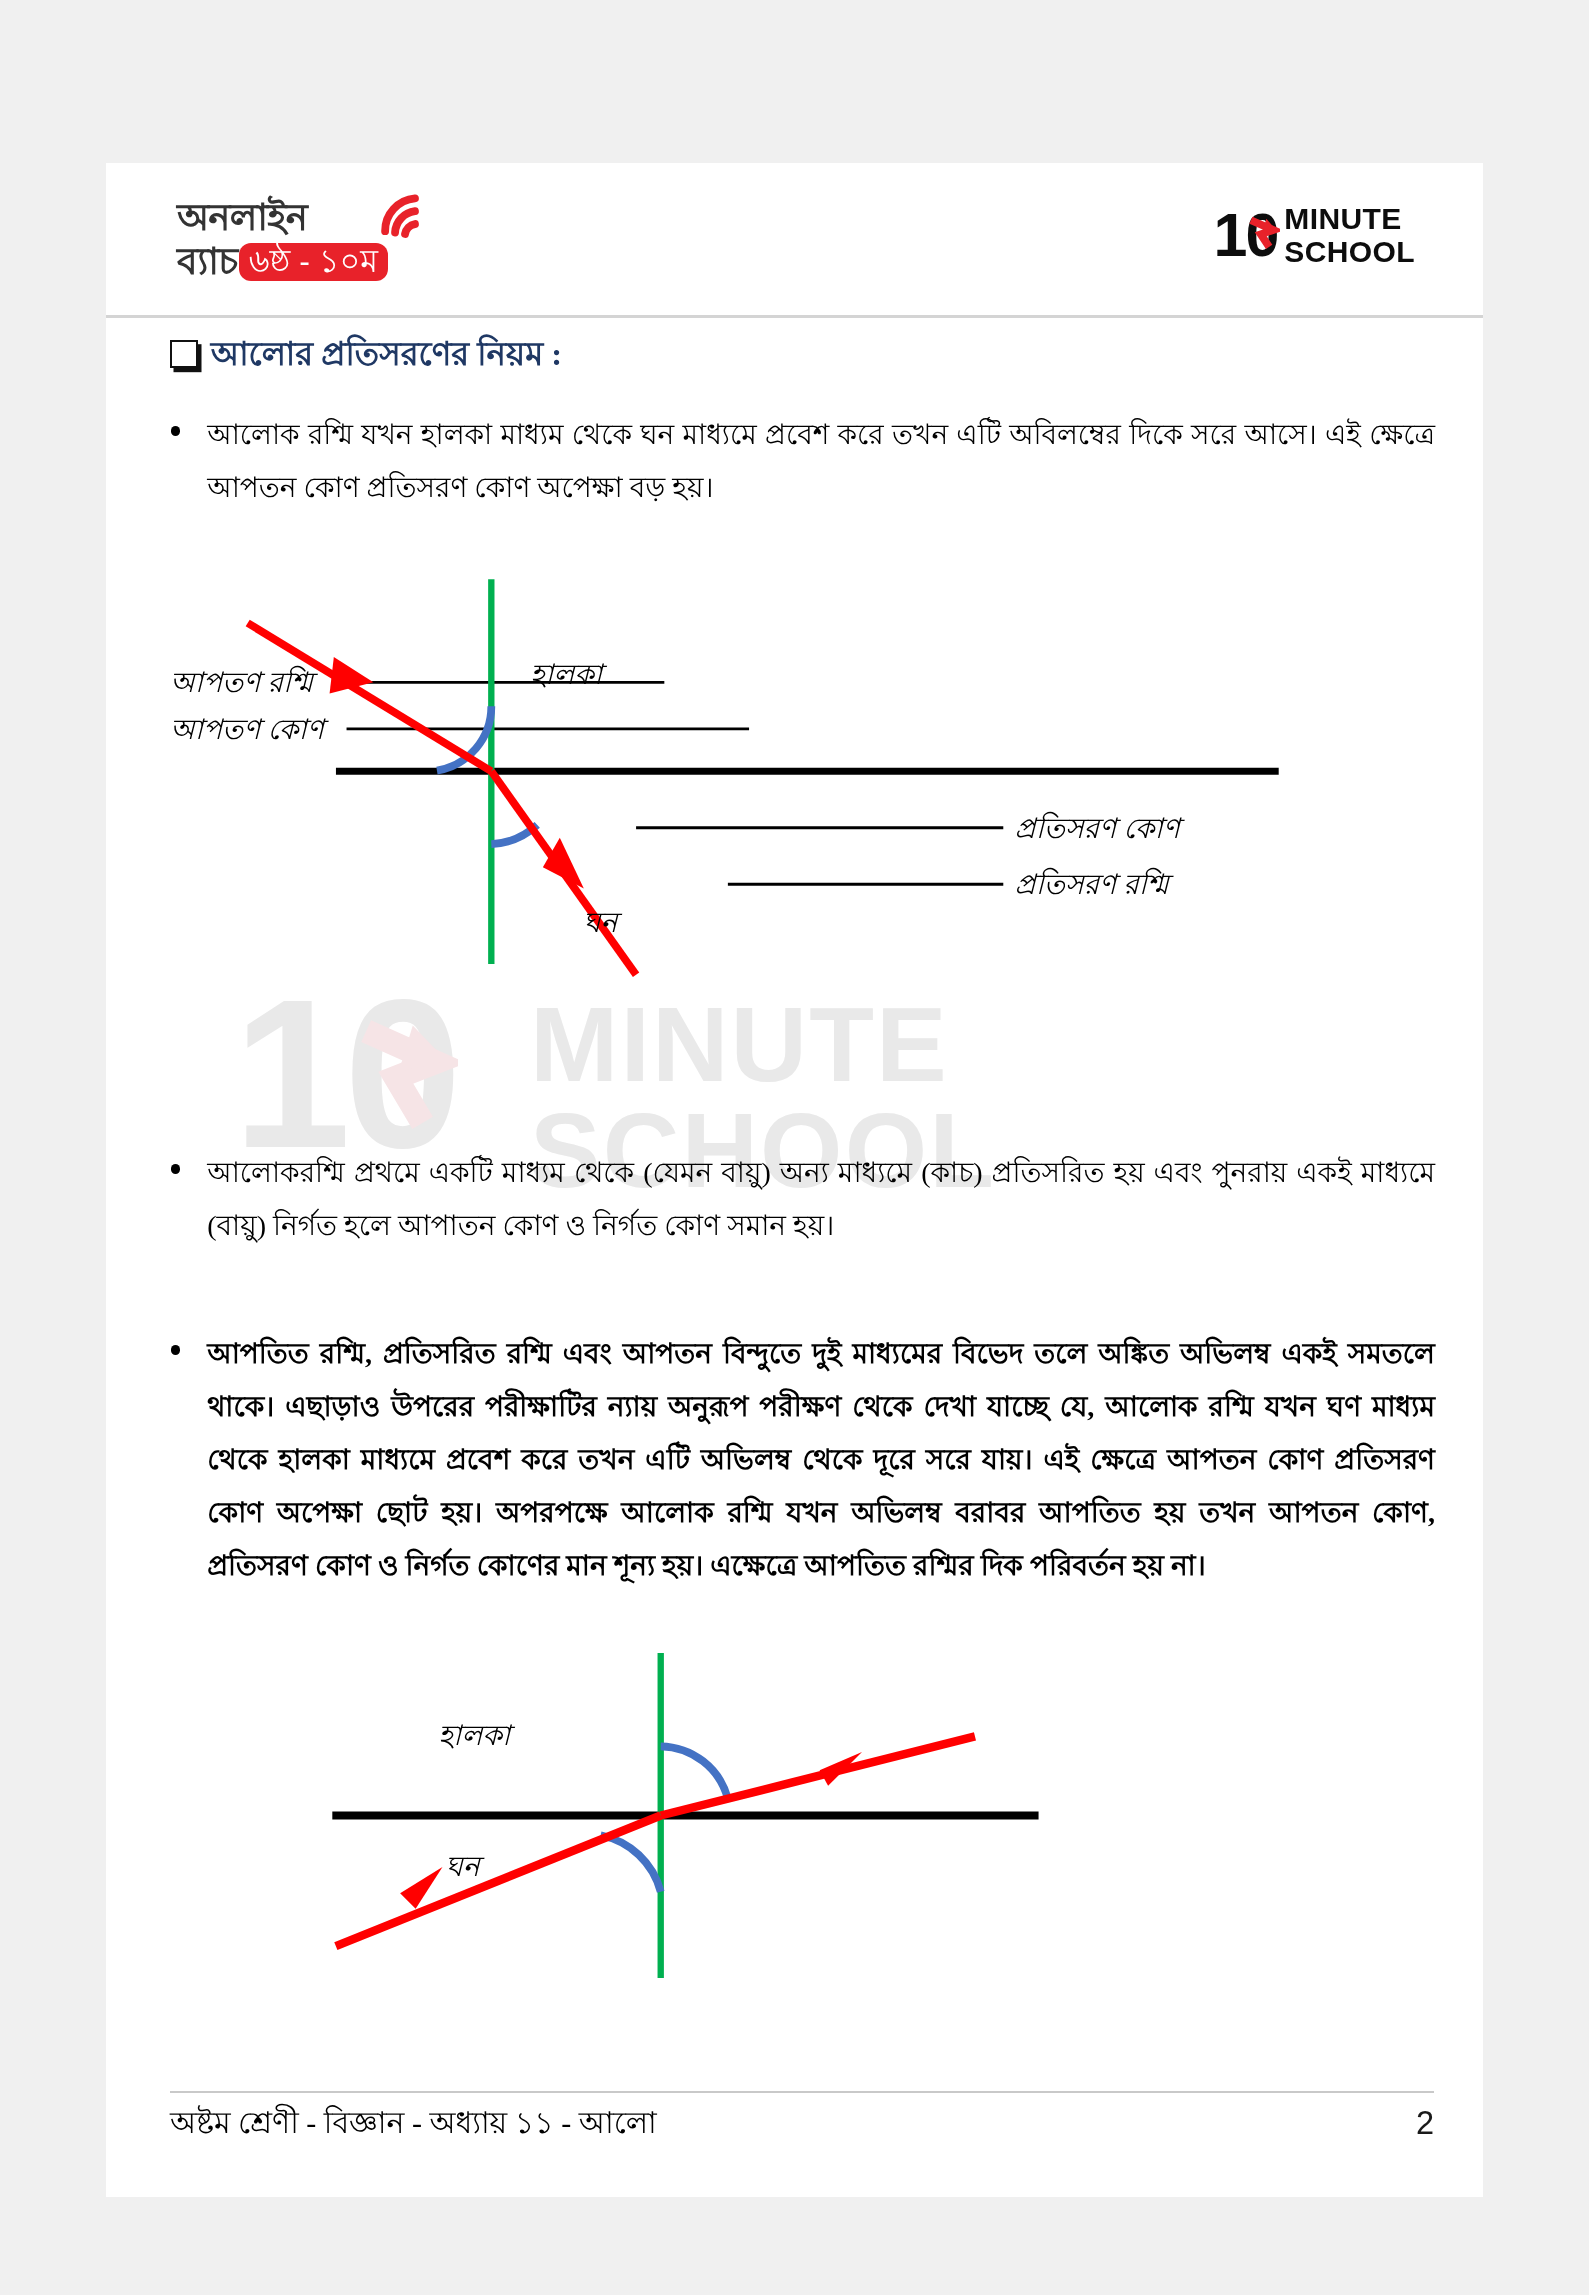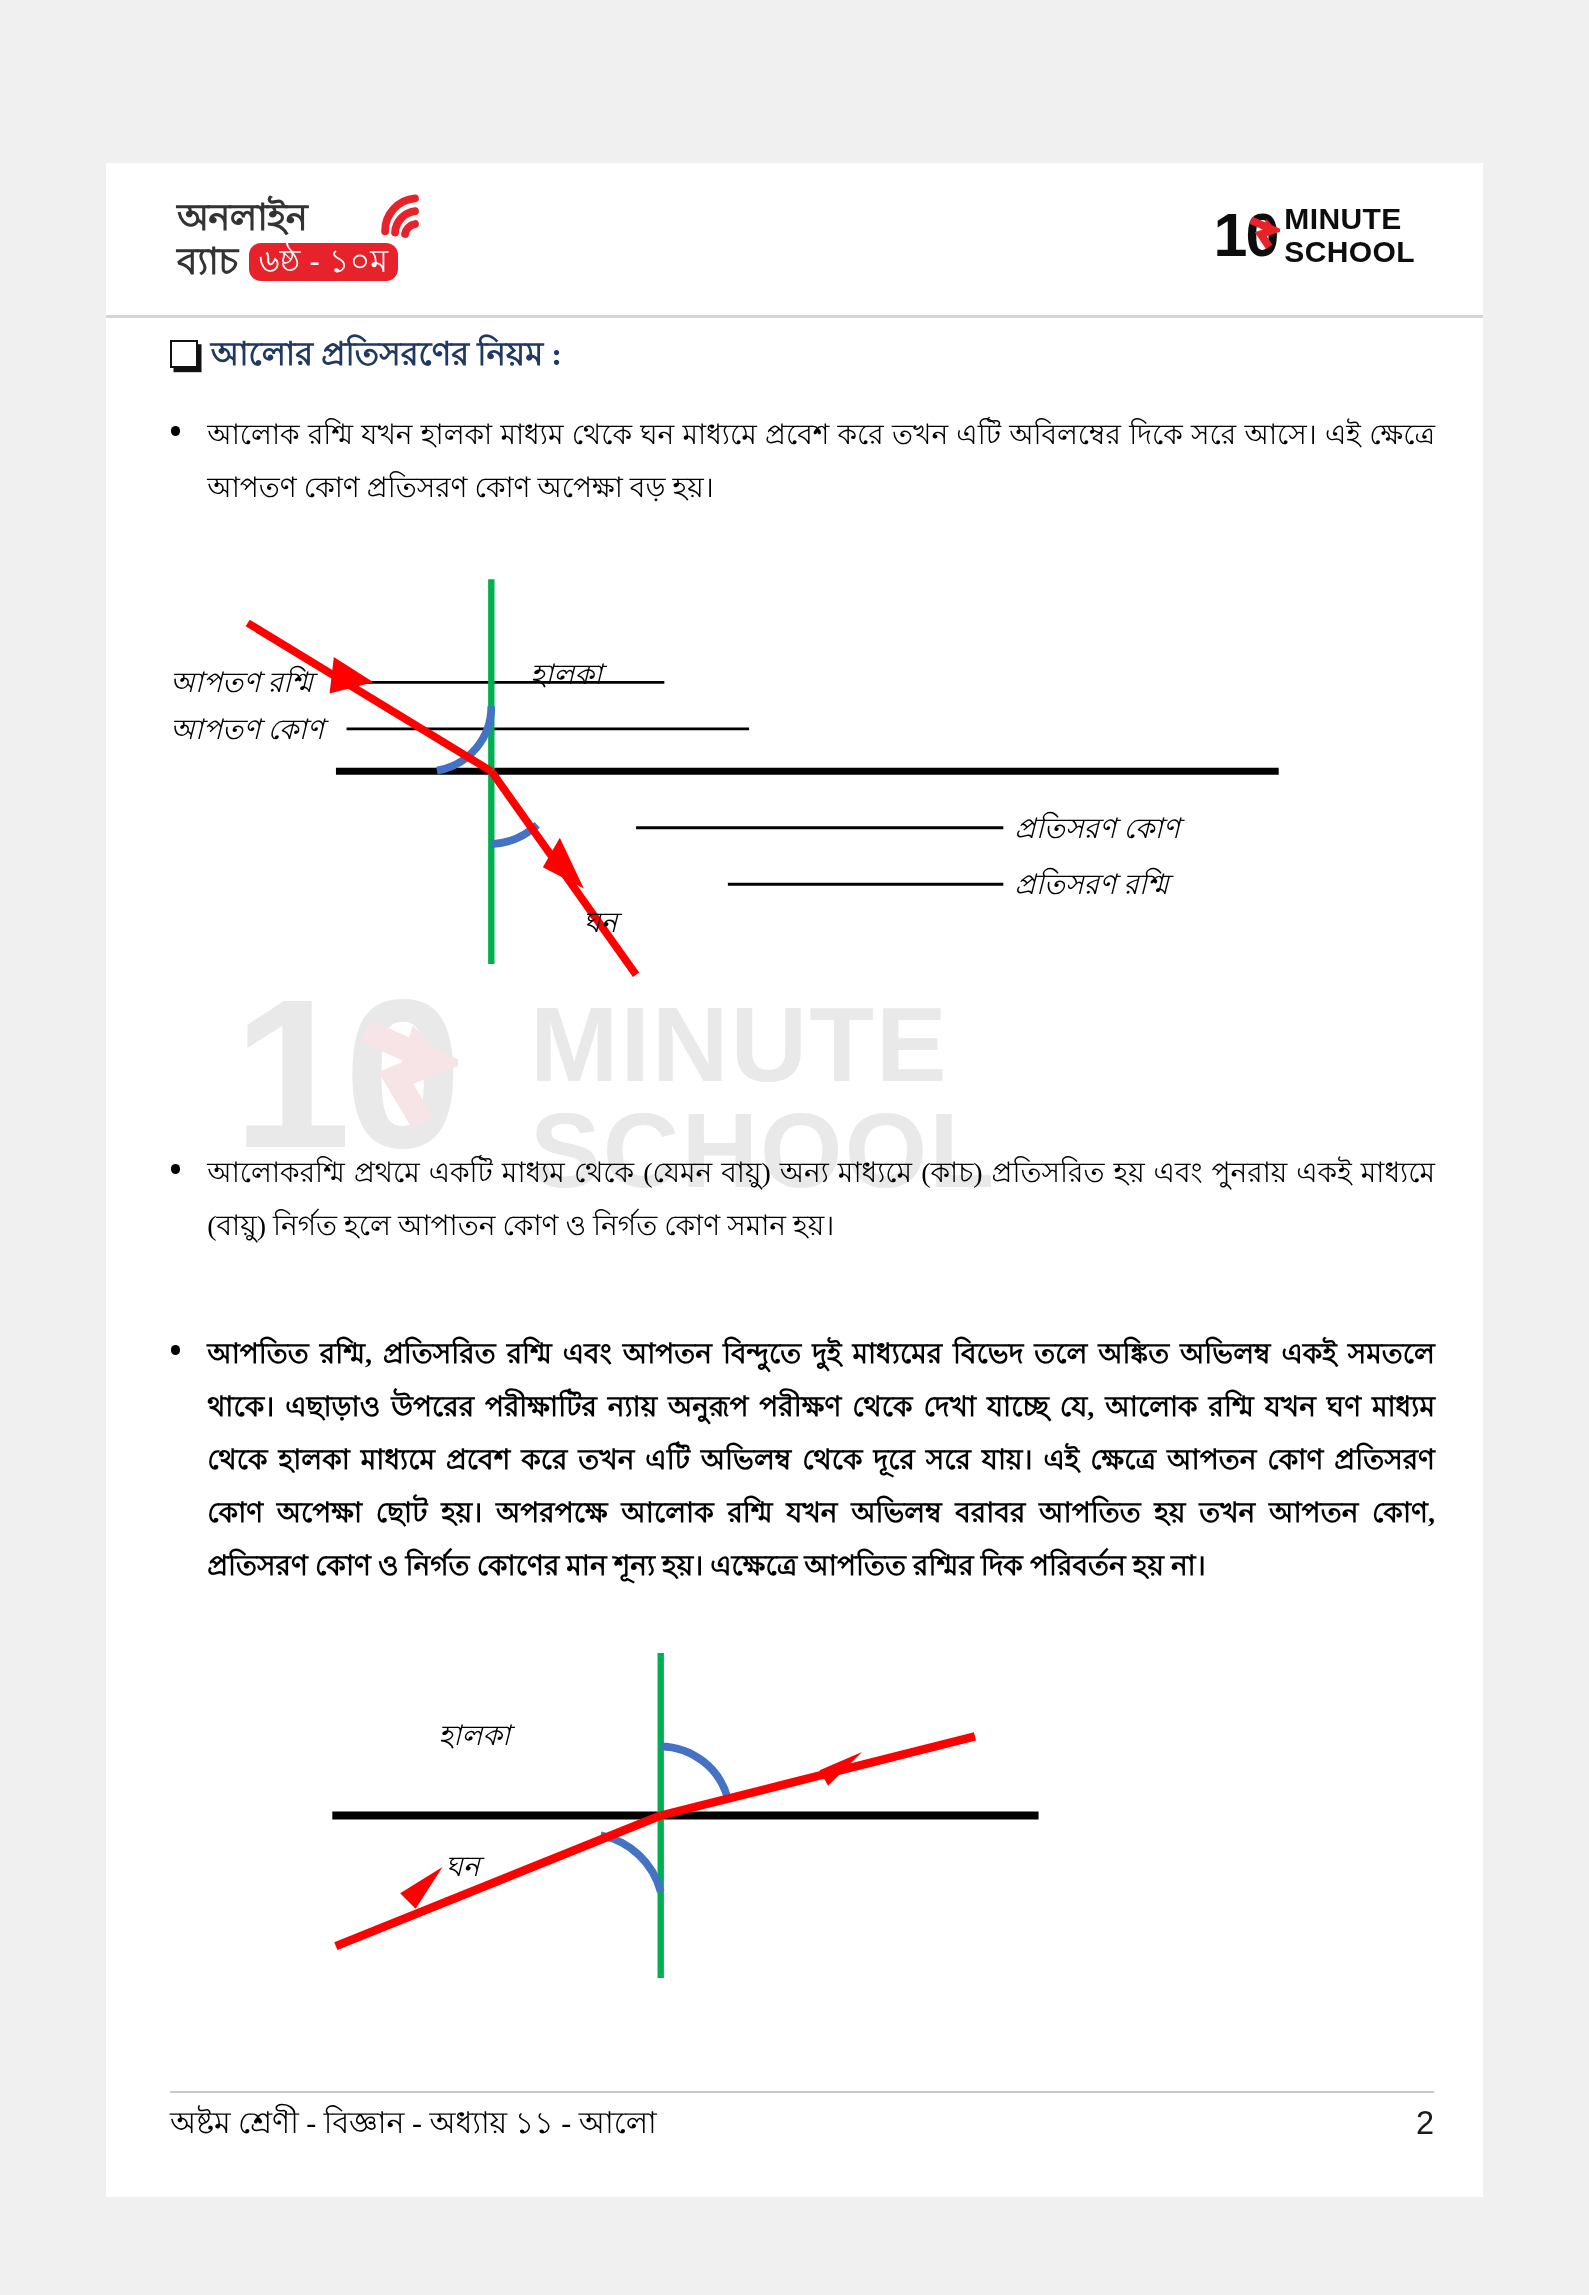--- a/index.html
+++ b/index.html
@@ -59,21 +59,21 @@
     color: #333333;
     letter-spacing: -0.7px;
     line-height: 42px;
     white-space: nowrap;
   }
   .logo-left-line2 {
     position: absolute;
     left: 0; top: 44px;
     display: flex;
     align-items: center;
-    gap: 11px;
+    gap: 1px;
     text-align: right;
   }
   .logo-left-word2 {
     font-family: "Liberation Sans", sans-serif;
     font-size: 37px;
     font-weight: bold;
     color: #333333;
     letter-spacing: -0.7px;
     line-height: 42px;
     white-space: nowrap;
@@ -330,21 +330,21 @@
 
   <div class="content">
 
     <div class="section-heading">
       <span class="heading-box"></span>
       <span class="heading-text">আলোর প্রতিসরণের নিয়ম :</span>
     </div>
 
     <div class="bullet-item" id="bullet-1">
       <span class="bullet-dot"></span>
-      <span class="bullet-text">আলোক রশ্মি যখন হালকা মাধ্যম থেকে ঘন মাধ্যমে প্রবেশ করে তখন এটি অবিলম্বের দিকে সরে আসে। এই ক্ষেত্রে আপতণ কোণ প্রতিসরণ কোণ অপেক্ষা বড় হয়।</span>
+      <span class="bullet-text">আলোক রশ্মি যখন হালকা মাধ্যম থেকে ঘন মাধ্যমে প্রবেশ করে তখন এটি অবিলম্বের দিকে সরে আসে। এই ক্ষেত্রে আপতন কোণ প্রতিসরণ কোণ অপেক্ষা বড় হয়।</span>
     </div>
 
     <div class="diagram" id="diagram-1">
       <svg width="1257" height="410" viewBox="0 0 1780 580">
 
         <line x1="250" y1="146" x2="700" y2="146" stroke="#000000" stroke-width="4"></line>
 
         <line x1="250" y1="212" x2="820" y2="212" stroke="#000000" stroke-width="4"></line>
 
         <line x1="235" y1="272" x2="1570" y2="272" stroke="#000000" stroke-width="10"></line>

